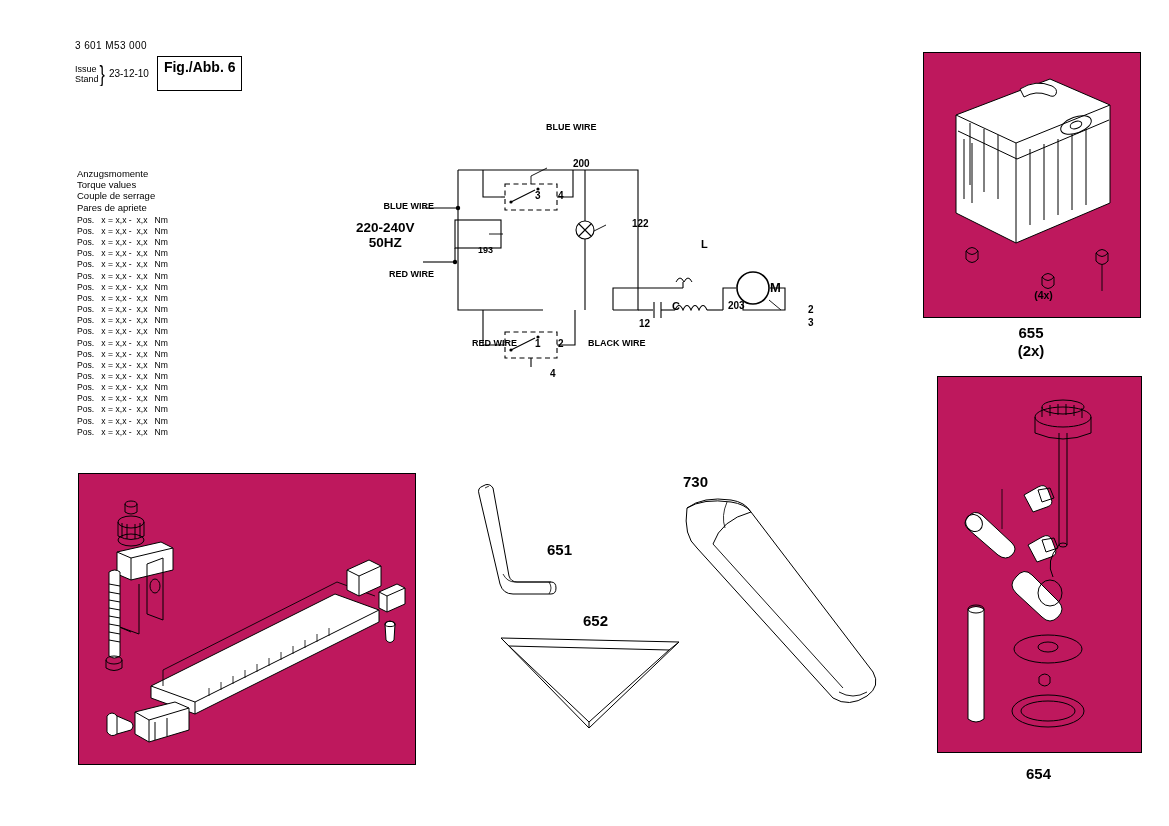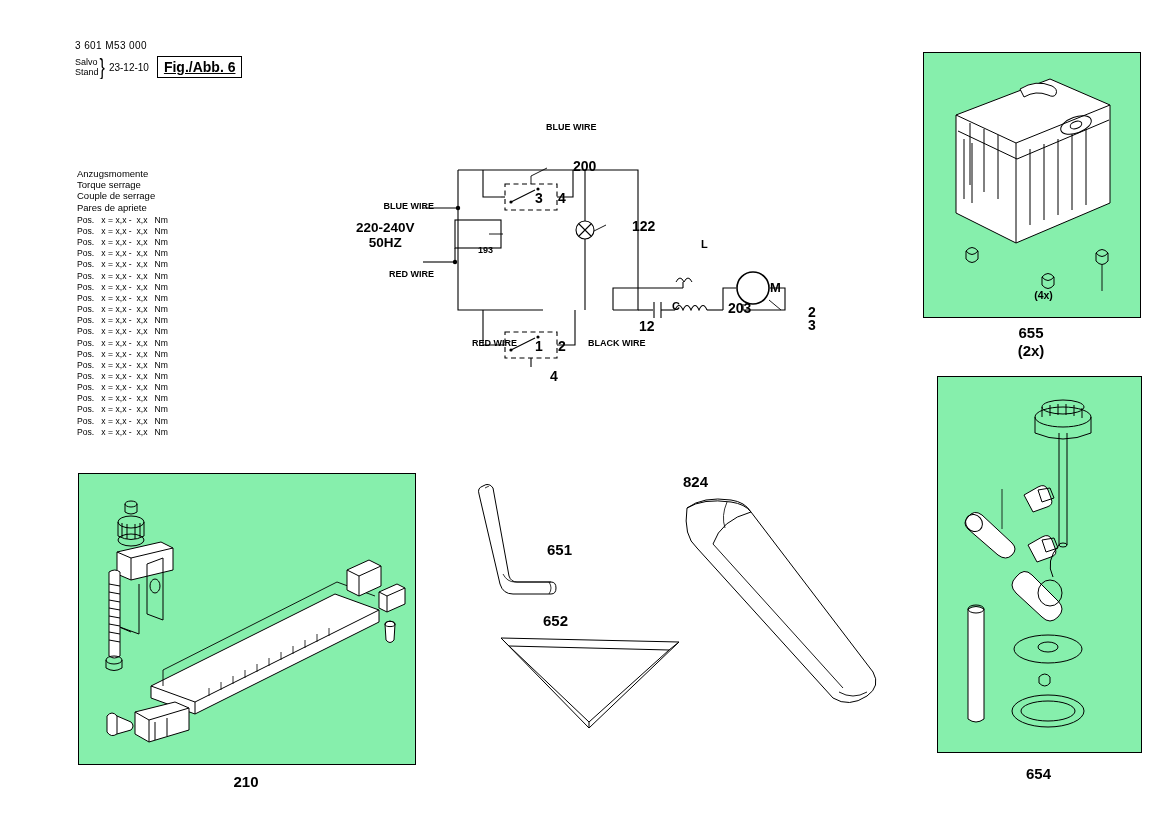--- a/index.html
+++ b/index.html
@@ -28,74 +28,73 @@
   .brace {
     font-size: 16px;
     line-height: 10px;
     margin: 0 2px 0 1px;
     transform: scaleY(1.5);
   }
   #issue-date { font-size: 10px; margin-left: 2px; align-self: center; }
   #fig-box {
     margin-left: 8px;
     border: 1.6px solid #000;
-    padding: 2px 6px 2px 6px;
+    padding: 2px 6px 15px 6px;
     font-size: 14px;
     font-weight: bold;
     align-self: center;
-    text-decoration: underline;
   }
 
   
   #torque-block { left: 54px; top: 168px; }
   #torque-block .hdr { font-size: 9.5px; line-height: 11.2px; }
   #torque-block .row { font-size: 8.6px; line-height: 11.15px; white-space: pre; }
 
   
   #modifications { left: 742px; top: 60px; }
   #modifications div { font-size: 9px; line-height: 11.3px; }
 
   
-  .panel { border: 1.1px solid #000; background: #86efac; }
+  .panel { border: 1.1px solid #000; background: #be185d; }
   #panel-655 { left: 900px; top: 52px; width: 216px; height: 264px; }
   #panel-654 { left: 914px; top: 376px; width: 203px; height: 375px; }
   #panel-210 { left: 55px; top: 473px; width: 336px; height: 290px; }
 
   .caption { font-size: 15px; font-weight: bold; text-align: center; }
 
   
   .wlabel { font-size: 9px; font-weight: bold; white-space: nowrap; }
-  .wnum { font-size: 14px; font-weight: bold; }
+  .wnum { font-size: 10px; font-weight: bold; }
   #volt {
     font-size: 13.5px; font-weight: bold; line-height: 15px; text-align: center;
   }
 
   svg { display: block; }
 </style>
 </head>
 <body>
 
 <div id="page">
 
   <div class="abs" id="header-block">
     <div id="partnumber">3 601 M53 000</div>
     <div id="issue-row">
       <div class="issue-labels">
-        <div>Salvo</div>
+        <div>Issue</div>
         <div>Stand</div>
       </div>
       <div class="brace">}</div>
       <div id="issue-date">23-12-10</div>
       <div id="fig-box">Fig./Abb. 6</div>
     </div>
   </div>
 
   <div class="abs" id="torque-block">
     <div class="hdr">Anzugsmomente</div>
-    <div class="hdr">Torque serrage</div>
+    <div class="hdr">Torque values</div>
     <div class="hdr">Couple de serrage</div>
     <div class="hdr">Pares de apriete</div>
     <div style="height:2px"></div>
     <div class="row">Pos.   x = x,x -  x,x   Nm</div>
     <div class="row">Pos.   x = x,x -  x,x   Nm</div>
     <div class="row">Pos.   x = x,x -  x,x   Nm</div>
     <div class="row">Pos.   x = x,x -  x,x   Nm</div>
     <div class="row">Pos.   x = x,x -  x,x   Nm</div>
     <div class="row">Pos.   x = x,x -  x,x   Nm</div>
     <div class="row">Pos.   x = x,x -  x,x   Nm</div>
@@ -313,46 +312,45 @@
 
       <path d="M28,242 q5,-6 10,0 l14,6 q4,4 0,8 l-14,4 q-6,4 -10,-2 Z" fill="#fff"></path>
       <path d="M38,242 L38,260"></path>
 
       <path d="M56,238 L96,228 L110,234 L110,256 L70,268 L56,260 Z" fill="#fff"></path>
       <path d="M56,238 L70,246 L110,234"></path>
       <path d="M70,246 L70,268"></path>
       <path d="M76,248 L76,266 M88,244 L88,262"></path>
     </svg>
   </div>
-  <div class="abs caption" style="left:55px; top:773px; width:336px;">210</div>
 
   <div class="abs" style="left:440px; top:480px;">
     <svg width="110" height="130" viewBox="0 0 110 130" fill="none" stroke="#000" stroke-width="1">
       <path d="M20,6 q6,-4 10,2 L46,96 q2,6 8,6 L88,102 q5,0 5,6 q0,6 -5,6 L50,114 q-10,0 -13,-10 L16,14 q-2,-6 4,-8 Z" fill="#fff"></path>
       <path d="M22,8 L26,6" stroke-width="0.8"></path>
       <path d="M40,94 q4,8 12,8 L88,102" stroke-width="0.8"></path>
       <path d="M86,102 q4,6 0,12" stroke-width="0.8"></path>
     </svg>
   </div>
   <div class="abs caption" style="left:480px; top:541px;padding-left:44px;">651</div>
 
   <div class="abs" style="left:470px; top:630px;">
     <svg width="200" height="110" viewBox="0 0 200 110" fill="none" stroke="#000" stroke-width="1">
       <path d="M8,8 L186,12 L96,98 Z" fill="#fff"></path>
       <path d="M16,16 L176,20 L96,92 Z"></path>
       <path d="M8,8 L16,16 M186,12 L176,20 M96,98 L96,92"></path>
     </svg>
   </div>
-  <div class="abs caption" style="left:520px; top:612px;">652</div>
+  <div class="abs caption" style="left:560px; top:612px;">652</div>
 
   <div class="abs" style="left:640px; top:492px;">
     <svg width="240" height="230" viewBox="0 0 240 230" fill="none" stroke="#000" stroke-width="1">
       <path d="M24,16 q16,-12 44,-8 q14,2 20,12 L210,180 q8,14 -6,24 q-18,12 -34,2 L34,56 q-14,-12 -10,-40 Z" fill="#fff"></path>
       <path d="M24,16 q16,-10 44,-6 q14,2 20,10"></path>
       <path d="M88,20 q-30,8 -38,32"></path>
       <path d="M50,52 L180,196" stroke-width="0.9"></path>
       <path d="M176,200 q14,8 28,0" stroke-width="0.9"></path>
       <path d="M64,10 q-6,14 -2,26" stroke-width="0.8"></path>
     </svg>
   </div>
-  <div class="abs caption" style="left:660px; top:473px;">824</div>
+  <div class="abs caption" style="left:660px; top:473px;">730</div>
 
 </div>
 
 </body></html>

